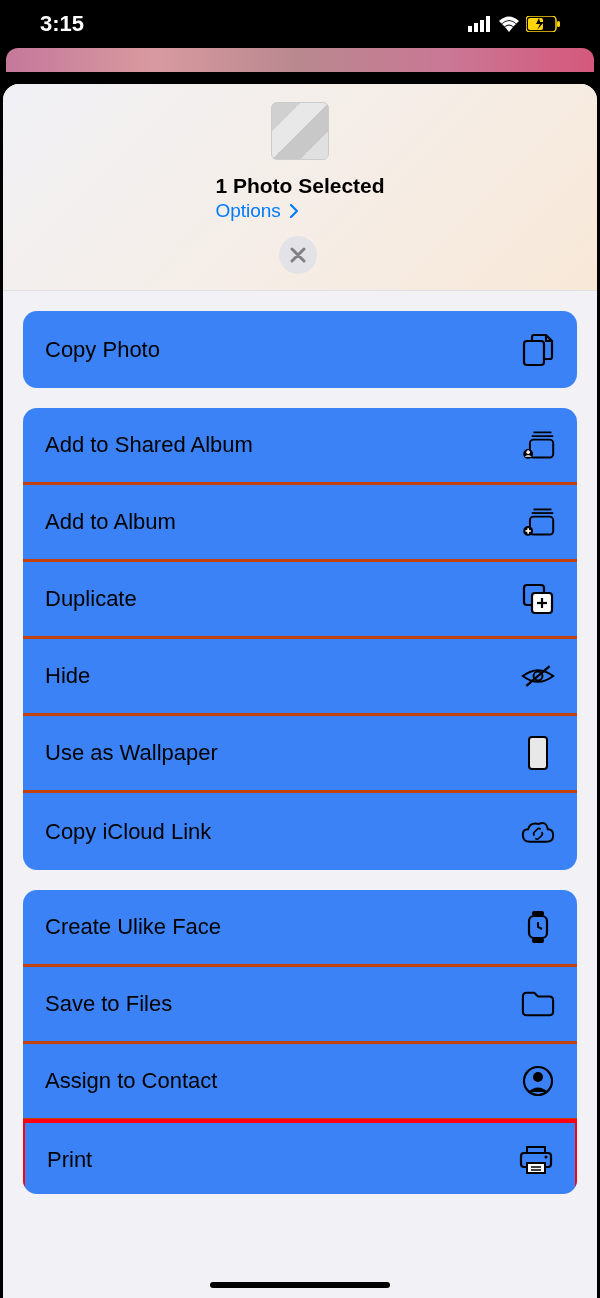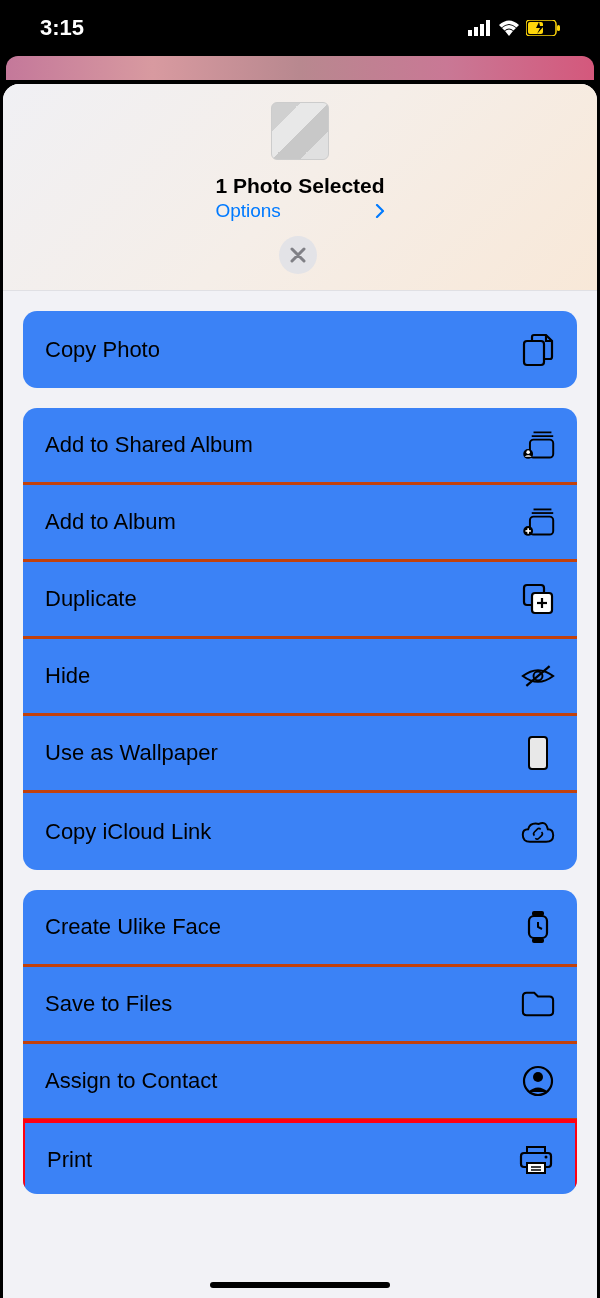--- a/index.html
+++ b/index.html
@@ -5,21 +5,21 @@
     * { margin: 0; padding: 0; box-sizing: border-box; }
     body {
       width: 600px;
       height: 1298px;
       background: #000;
       font-family: -apple-system, BlinkMacSystemFont, 'Helvetica Neue', sans-serif;
       overflow: hidden;
       position: relative;
     }
     .status-bar {
-      height: 56px;
+      height: 48px;
       display: flex;
       justify-content: space-between;
       align-items: center;
       padding: 0 40px;
       color: #fff;
     }
     .status-time { font-size: 22px; font-weight: 600; }
     .status-icons { display: flex; align-items: center; gap: 6px; }
     .photo-strip {
       height: 24px;
@@ -48,21 +48,21 @@
     }
     .thumbnail {
       width: 58px;
       height: 58px;
       background: linear-gradient(135deg, #d0d0d0 25%, #e8e8e8 25%, #e8e8e8 50%, #c8c8c8 50%, #c8c8c8 75%, #e0e0e0 75%);
       border-radius: 6px;
       border: 1px solid #ccc;
     }
     .header-text { flex: 1; }
     .header-title { font-size: 21px; font-weight: 700; color: #000; }
-    .options-link { font-size: 19px; color: #007aff; margin-top: 2px; display: flex; align-items: center; gap: 8px; justify-content: space-between; }
+    .options-link { font-size: 19px; color: #007aff; margin-top: 2px; display: flex; align-items: center; gap: 8px; }
     .close-btn {
       width: 38px; height: 38px; border-radius: 50%;
       background: #e3e3e7;
       display: flex; align-items: center; justify-content: center;
       margin-right: 4px;
     }
     .sheet-body { padding: 20px 20px 0 20px; }
     .group {
       background: #3b82f6;
       border-radius: 14px;

